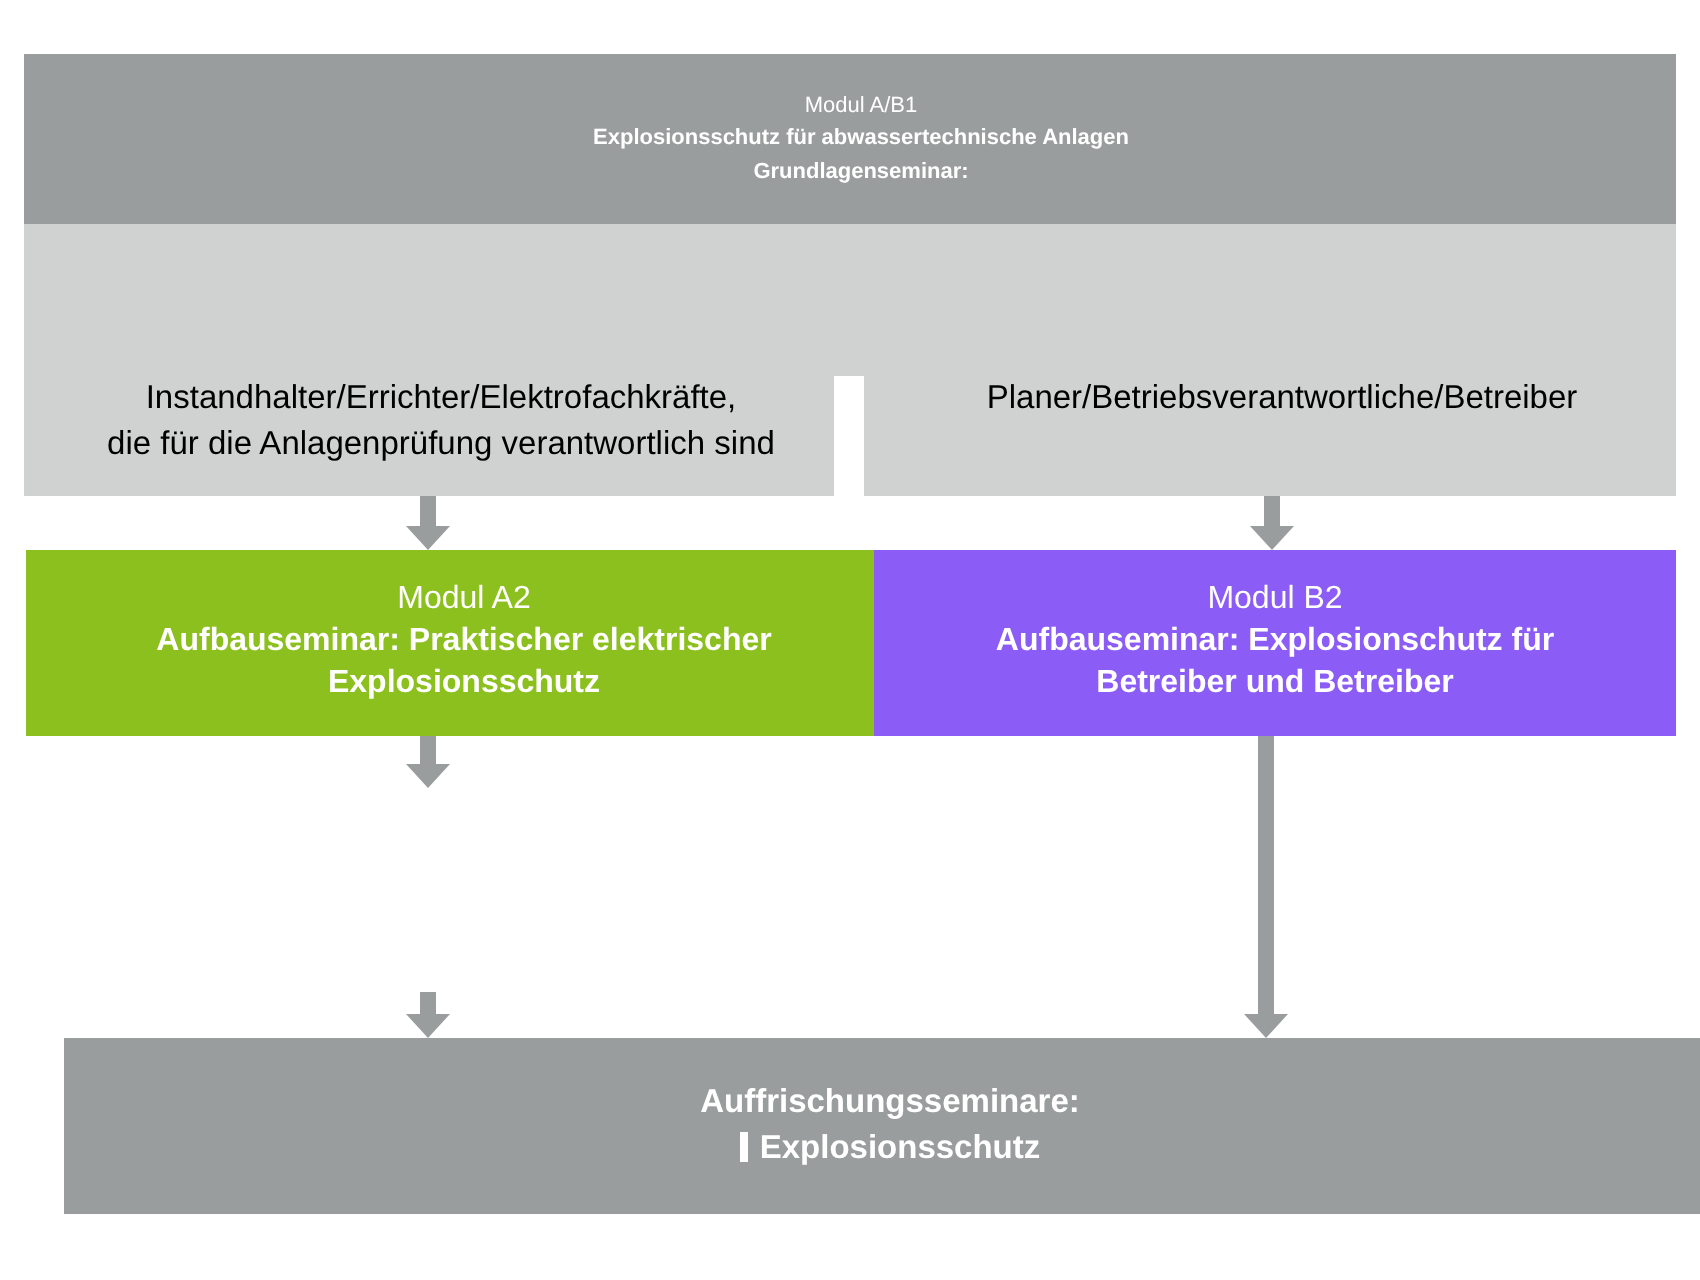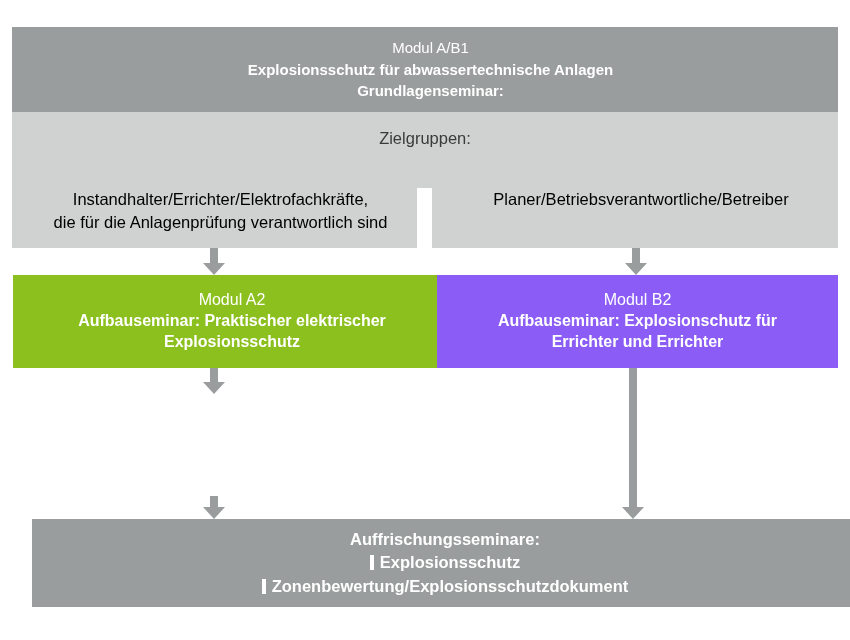--- a/index.html
+++ b/index.html
@@ -42,21 +42,21 @@
   .line { display: block; white-space: nowrap; }
   .line-reg  { font-weight: 400; }
   .line-bold { font-weight: 700; }
 
   
   #box-ab1 {
     left: 12px;
     top: 27px;
     width: 826px;
     height: 85px;
-    font-size: 15px;
+    font-size: 11px;
     padding-left: 11px;
   }
   #box-ab1 .line { margin: 1px 0; }
 
   
   #box-zielgruppen {
     position: absolute;
     left: 12px;
     top: 112px;
     width: 826px;
@@ -188,21 +188,20 @@
 
   <div id="box-ab1" class="box box-darkgray">
     <span class="line line-reg">Modul A/B1</span>
     <span class="line line-bold">Explosionsschutz für abwassertechnische Anlagen</span>
     <span class="line line-bold">Grundlagenseminar:</span>
   </div>
 
   <div id="box-zielgruppen" class="box-lightgray">
 
     <div id="zg-head">
-      <span class="line line-reg">Zielgruppen:</span>
     </div>
 
     <div id="zg-col-left" class="zg-col">
       <span class="line line-reg">Instandhalter/Errichter/Elektrofachkräfte,</span>
       <span class="line line-reg">die für die Anlagenprüfung verantwortlich sind</span>
     </div>
 
     <div id="zg-divider"></div>
 
     <div id="zg-col-right" class="zg-col">
@@ -221,21 +220,21 @@
 
   <div id="box-a2" class="box box-green">
     <span class="line line-reg">Modul A2</span>
     <span class="line line-bold">Aufbauseminar: Praktischer elektrischer</span>
     <span class="line line-bold">Explosionsschutz</span>
   </div>
 
   <div id="box-b2" class="box box-blue">
     <span class="line line-reg">Modul B2</span>
     <span class="line line-bold">Aufbauseminar: Explosionschutz für</span>
-    <span class="line line-bold">Errichter und Errichter</span>
+    <span class="line line-bold">Betreiber und Betreiber</span>
   </div>
 
   <div id="arrow-a2-a3" class="arrow">
     <span class="stem"></span>
     <span class="head"></span>
   </div>
 
 
   <div id="arrow-a3-bot" class="arrow">
     <span class="stem"></span>
@@ -244,18 +243,15 @@
   <div id="arrow-b2-bot" class="arrow">
     <span class="stem"></span>
     <span class="head"></span>
   </div>
 
   <div id="box-auffrischung" class="box box-darkgray">
     <span class="line line-bold">Auffrischungsseminare:</span>
     <span class="line line-bold">
       <span class="bullet-bar"></span><span>Explosionsschutz</span>
     </span>
-    <span class="line line-bold">
-      <span class="bullet-bar"></span><span>Zonenbewertung/Explosionsschutzdokument</span>
-    </span>
   </div>
 
 </div>
 
 </body></html>

